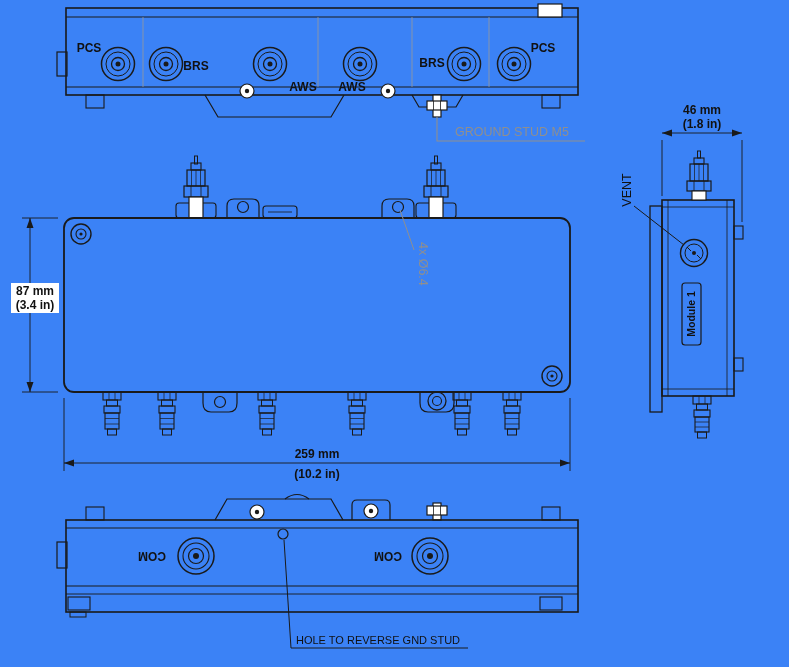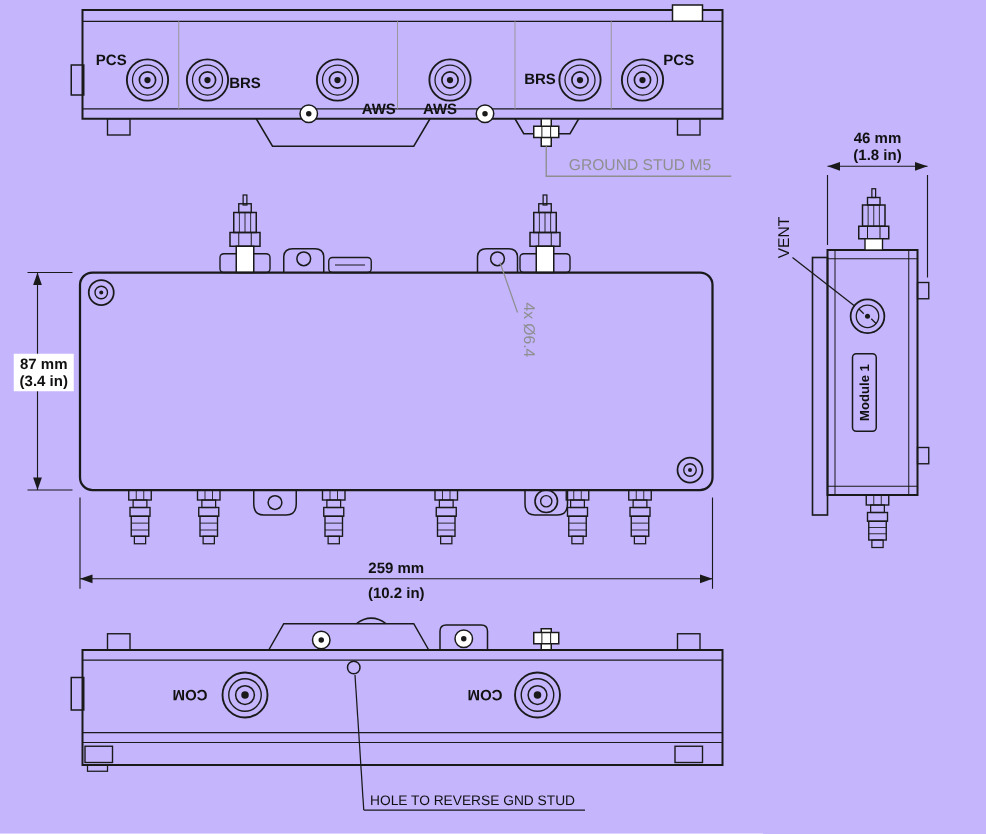--- a/index.html
+++ b/index.html
@@ -1,16 +1,16 @@
 <!DOCTYPE html>
 <html><head>
 <meta charset="utf-8">
 <style>
   html,body{margin:0;padding:0;background:#ffffff;}
-  .stage{position:relative;width:789px;height:667px;background:#c4b5fd;overflow:hidden;
+  .stage{position:relative;width:789px;height:667px;background:#3b82f6;overflow:hidden;
          font-family:"Liberation Sans",sans-serif;}
   svg{position:absolute;left:0;top:0;}
   text{font-family:"Liberation Sans","DejaVu Sans",sans-serif;fill:#111;stroke:none;}
   .port-label{font-size:12px;font-weight:bold;}
   .dim-label{font-size:12px;font-weight:bold;}
   .note-gray{font-size:12.5px;fill:#8f8f8f;}
   .note-black{font-size:11px;}
   .vent-label{font-size:12.5px;}
   .module-label{font-size:10.5px;font-weight:bold;}
 </style>

